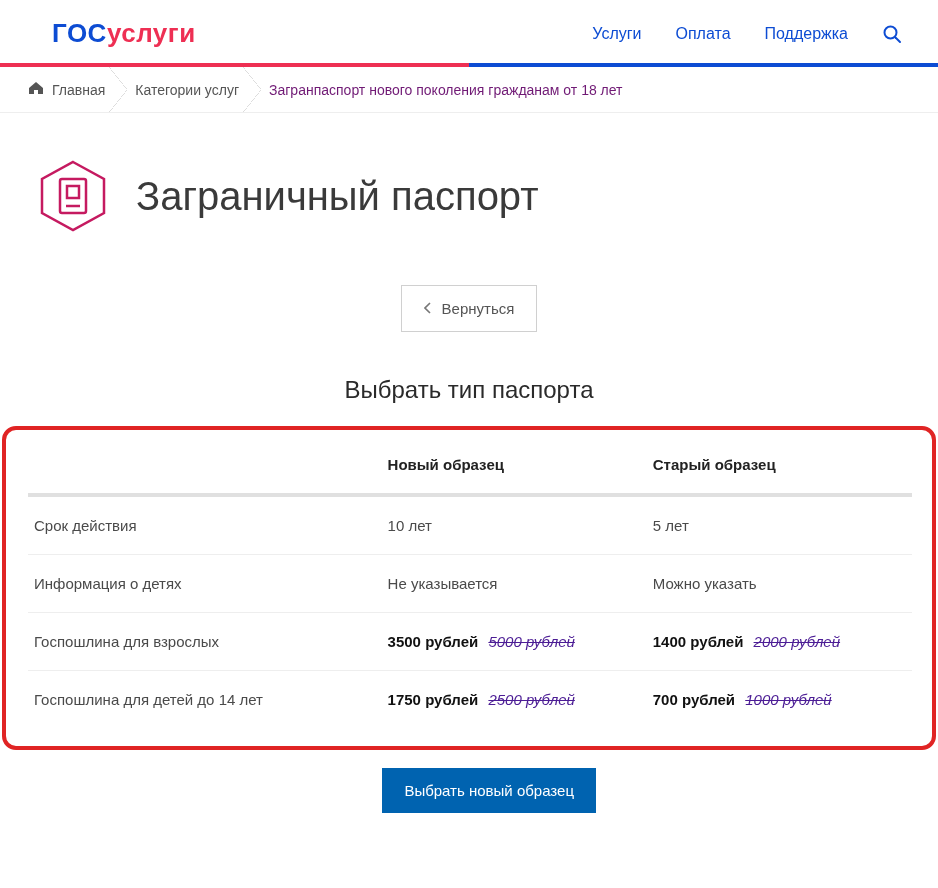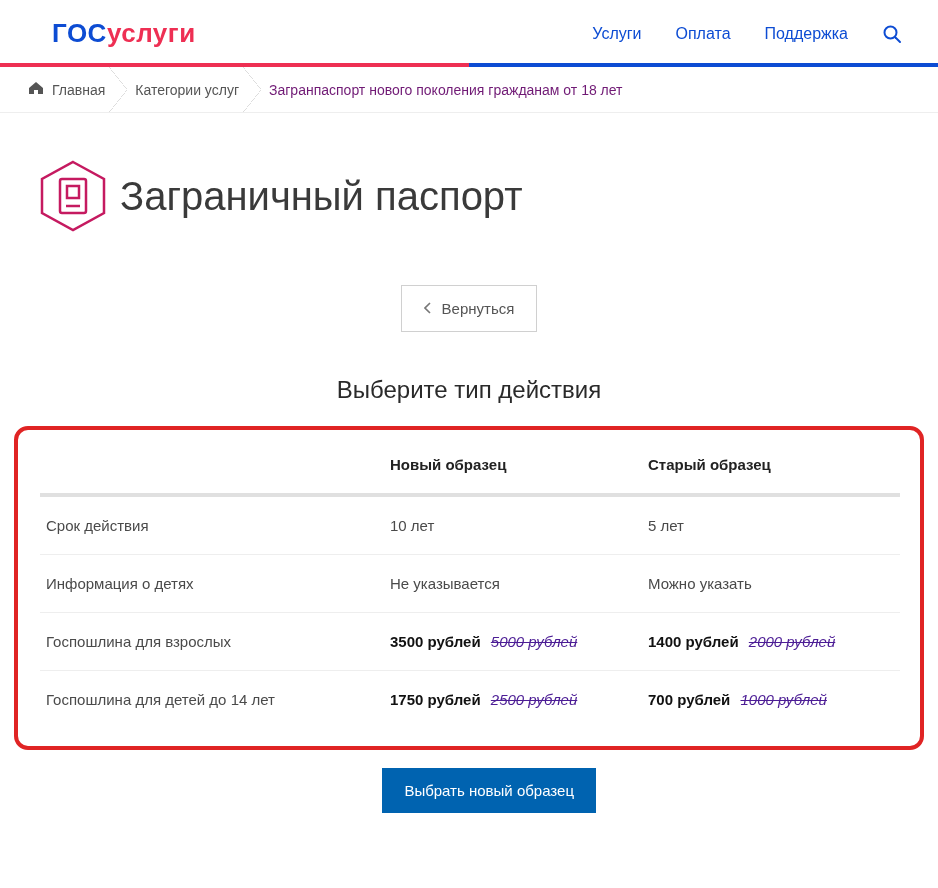--- a/index.html
+++ b/index.html
@@ -70,21 +70,21 @@
   }
   .crumb:last-child::after { display: none; }
   .crumb:last-child { color: #701a75; }
   .crumb.home { padding-left: 0; }
   .home-icon { margin-right: 8px; }
 
   
   .page-title-wrap {
     display: flex;
     align-items: center;
-    gap: 10px;
+    gap: 26px;
     padding: 46px 36px 52px 36px;
   }
   .passport-badge {
     width: 74px; height: 74px;
     display: flex; align-items: center; justify-content: center;
   }
   .page-title {
     font-size: 40px;
     font-weight: 300;
     color: #3a3a3a;
@@ -110,21 +110,21 @@
     cursor: pointer;
   }
   .subtitle {
     font-size: 24px;
     font-weight: 400;
     color: #2a2a2a;
   }
 
   
   .highlight-box {
-    margin: 0 14px;
+    margin: 0 2px;
     border: 4px solid #e02424;
     border-radius: 14px;
     padding: 6px 20px 18px 22px;
   }
   table.cmp {
     width: 100%;
     border-collapse: collapse;
     font-size: 15px;
   }
   table.cmp th, table.cmp td {
@@ -216,21 +216,21 @@
 
 <div class="subrow">
   <button class="back-btn">
     <span>
       <svg width="8" height="12" viewBox="0 0 8 12">
           <path d="M6 1 L1 6 L6 11" fill="none" stroke="#777" stroke-width="1.6"></path>
         </svg>
     </span>
     <span>Вернуться</span>
   </button>
-  <div class="subtitle">Выберите тип действия</div>
+  <div class="subtitle">Выбрать тип паспорта</div>
 </div>
 
 <div class="highlight-box">
   <table class="cmp">
     <thead>
       <tr>
         <th class="col-label"></th>
         <th class="col-new">Новый образец</th>
         <th class="col-old">Старый образец</th>
       </tr>

